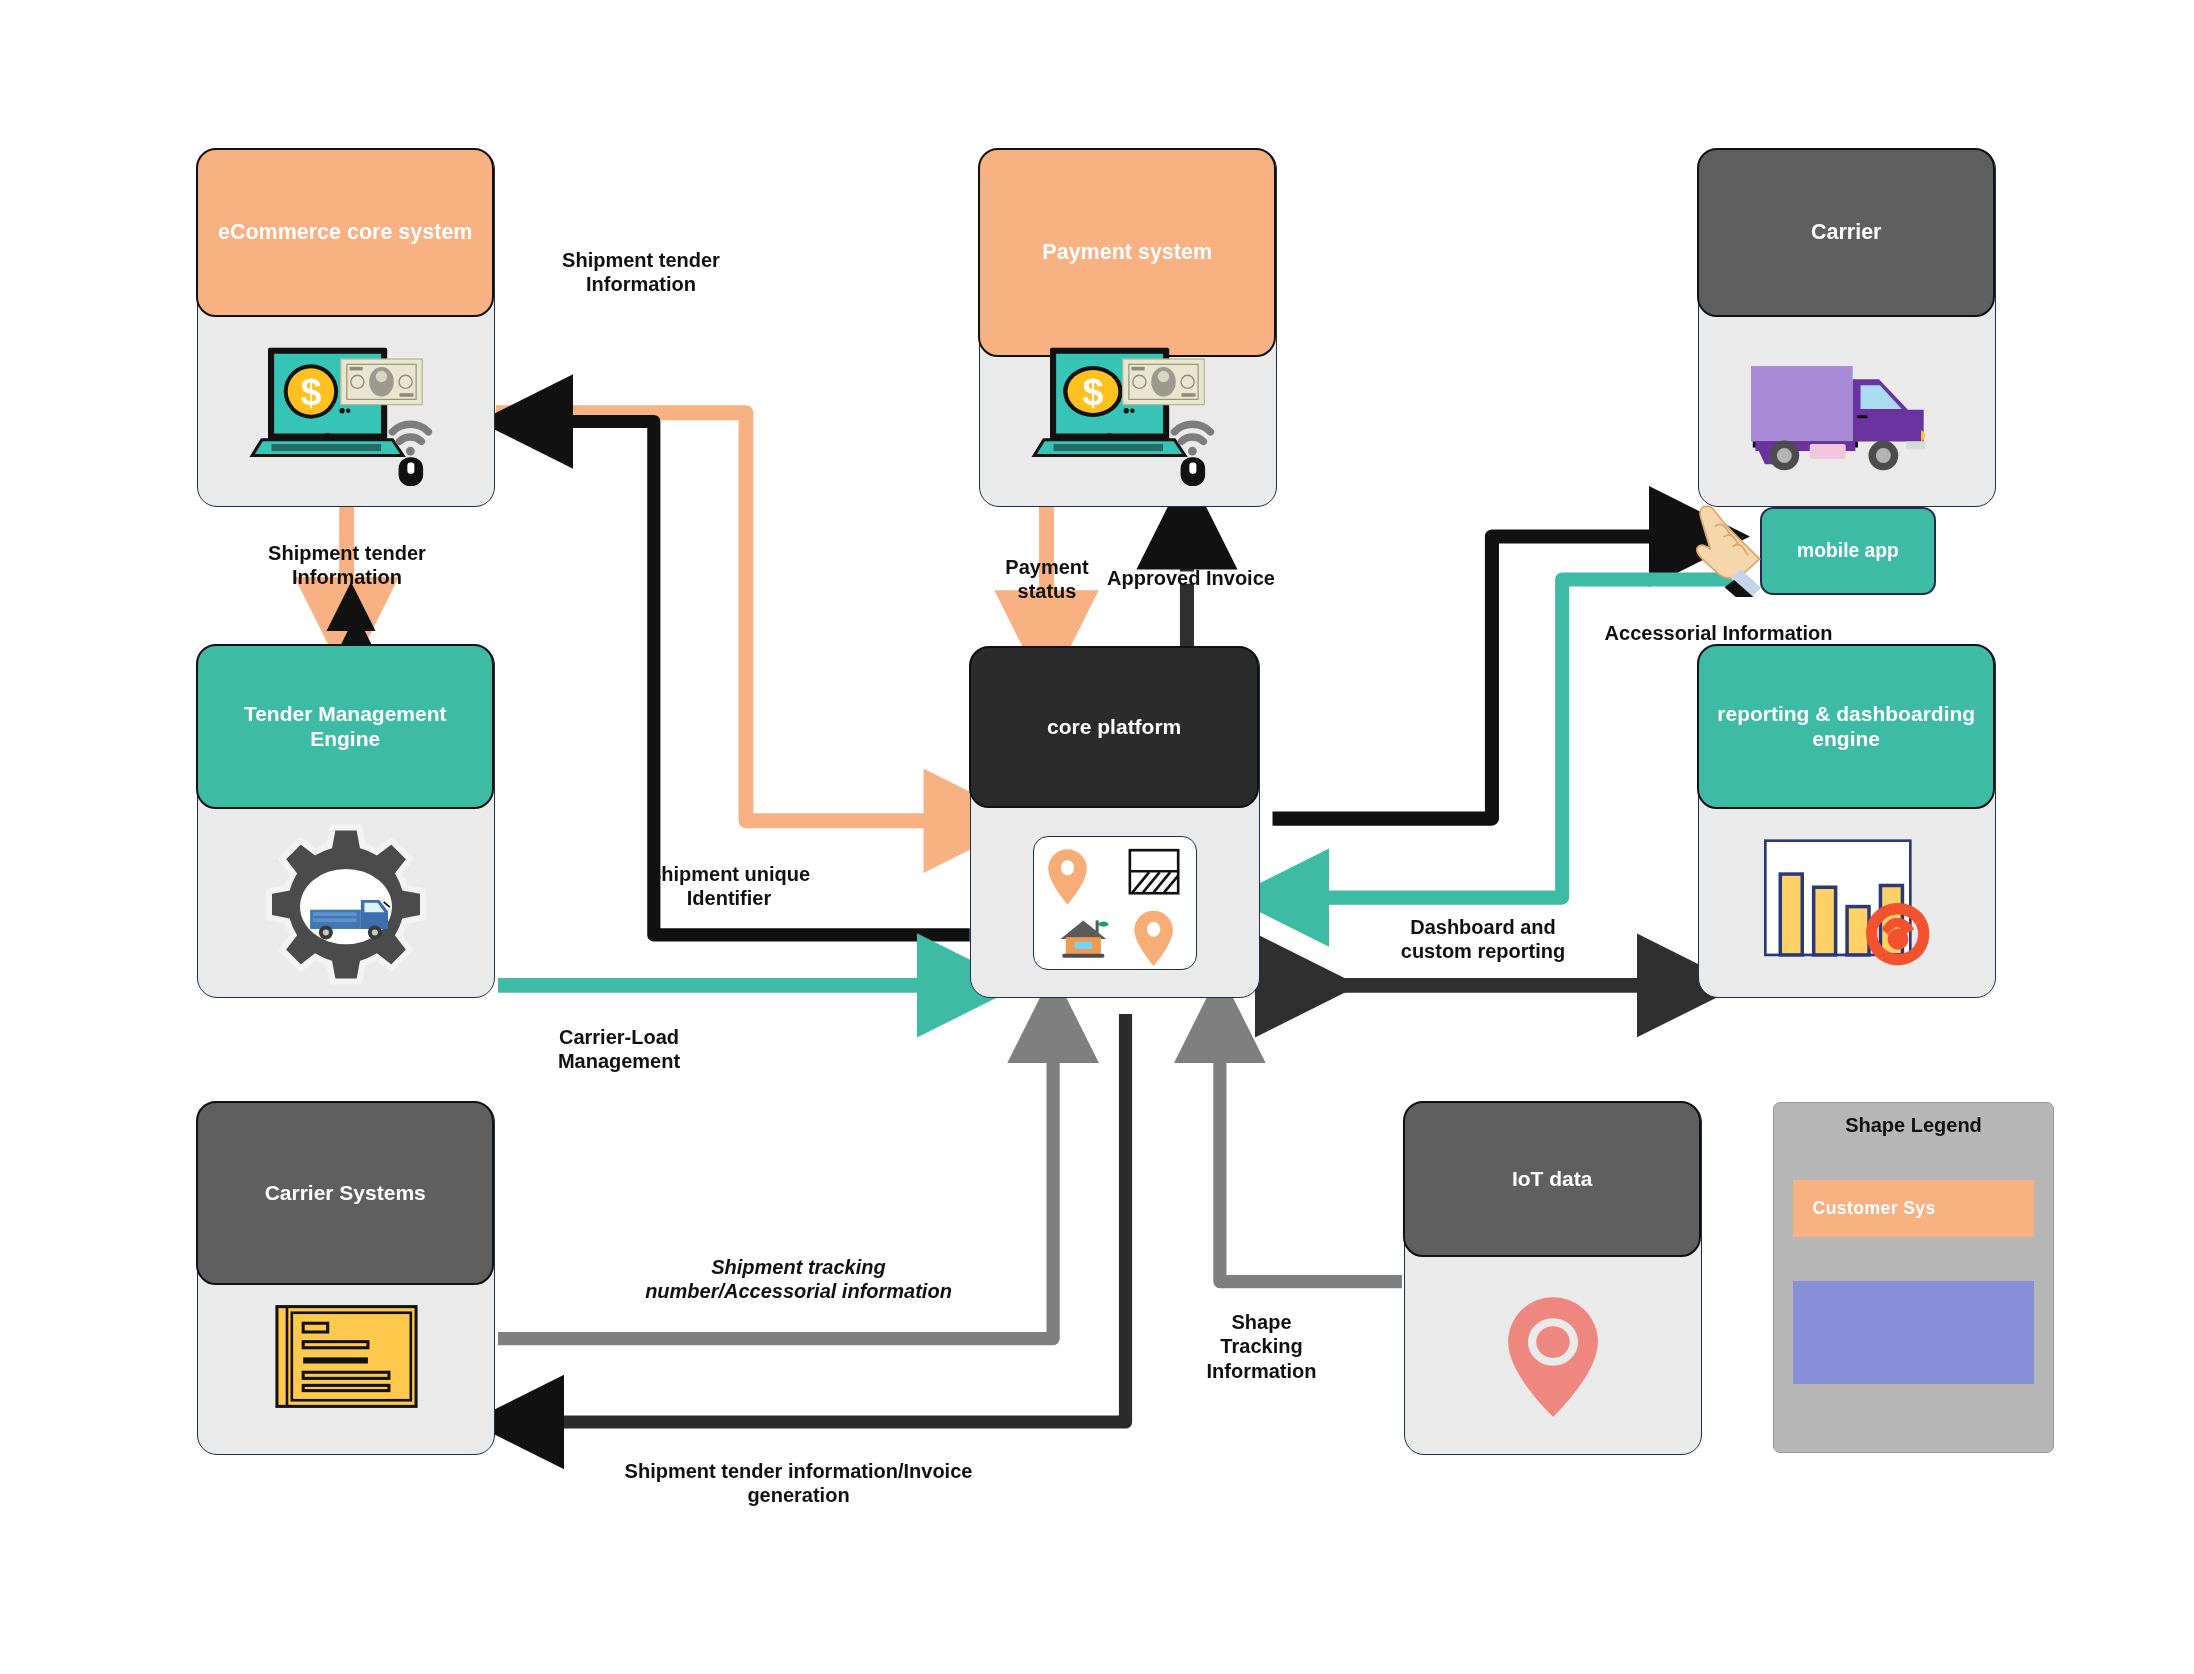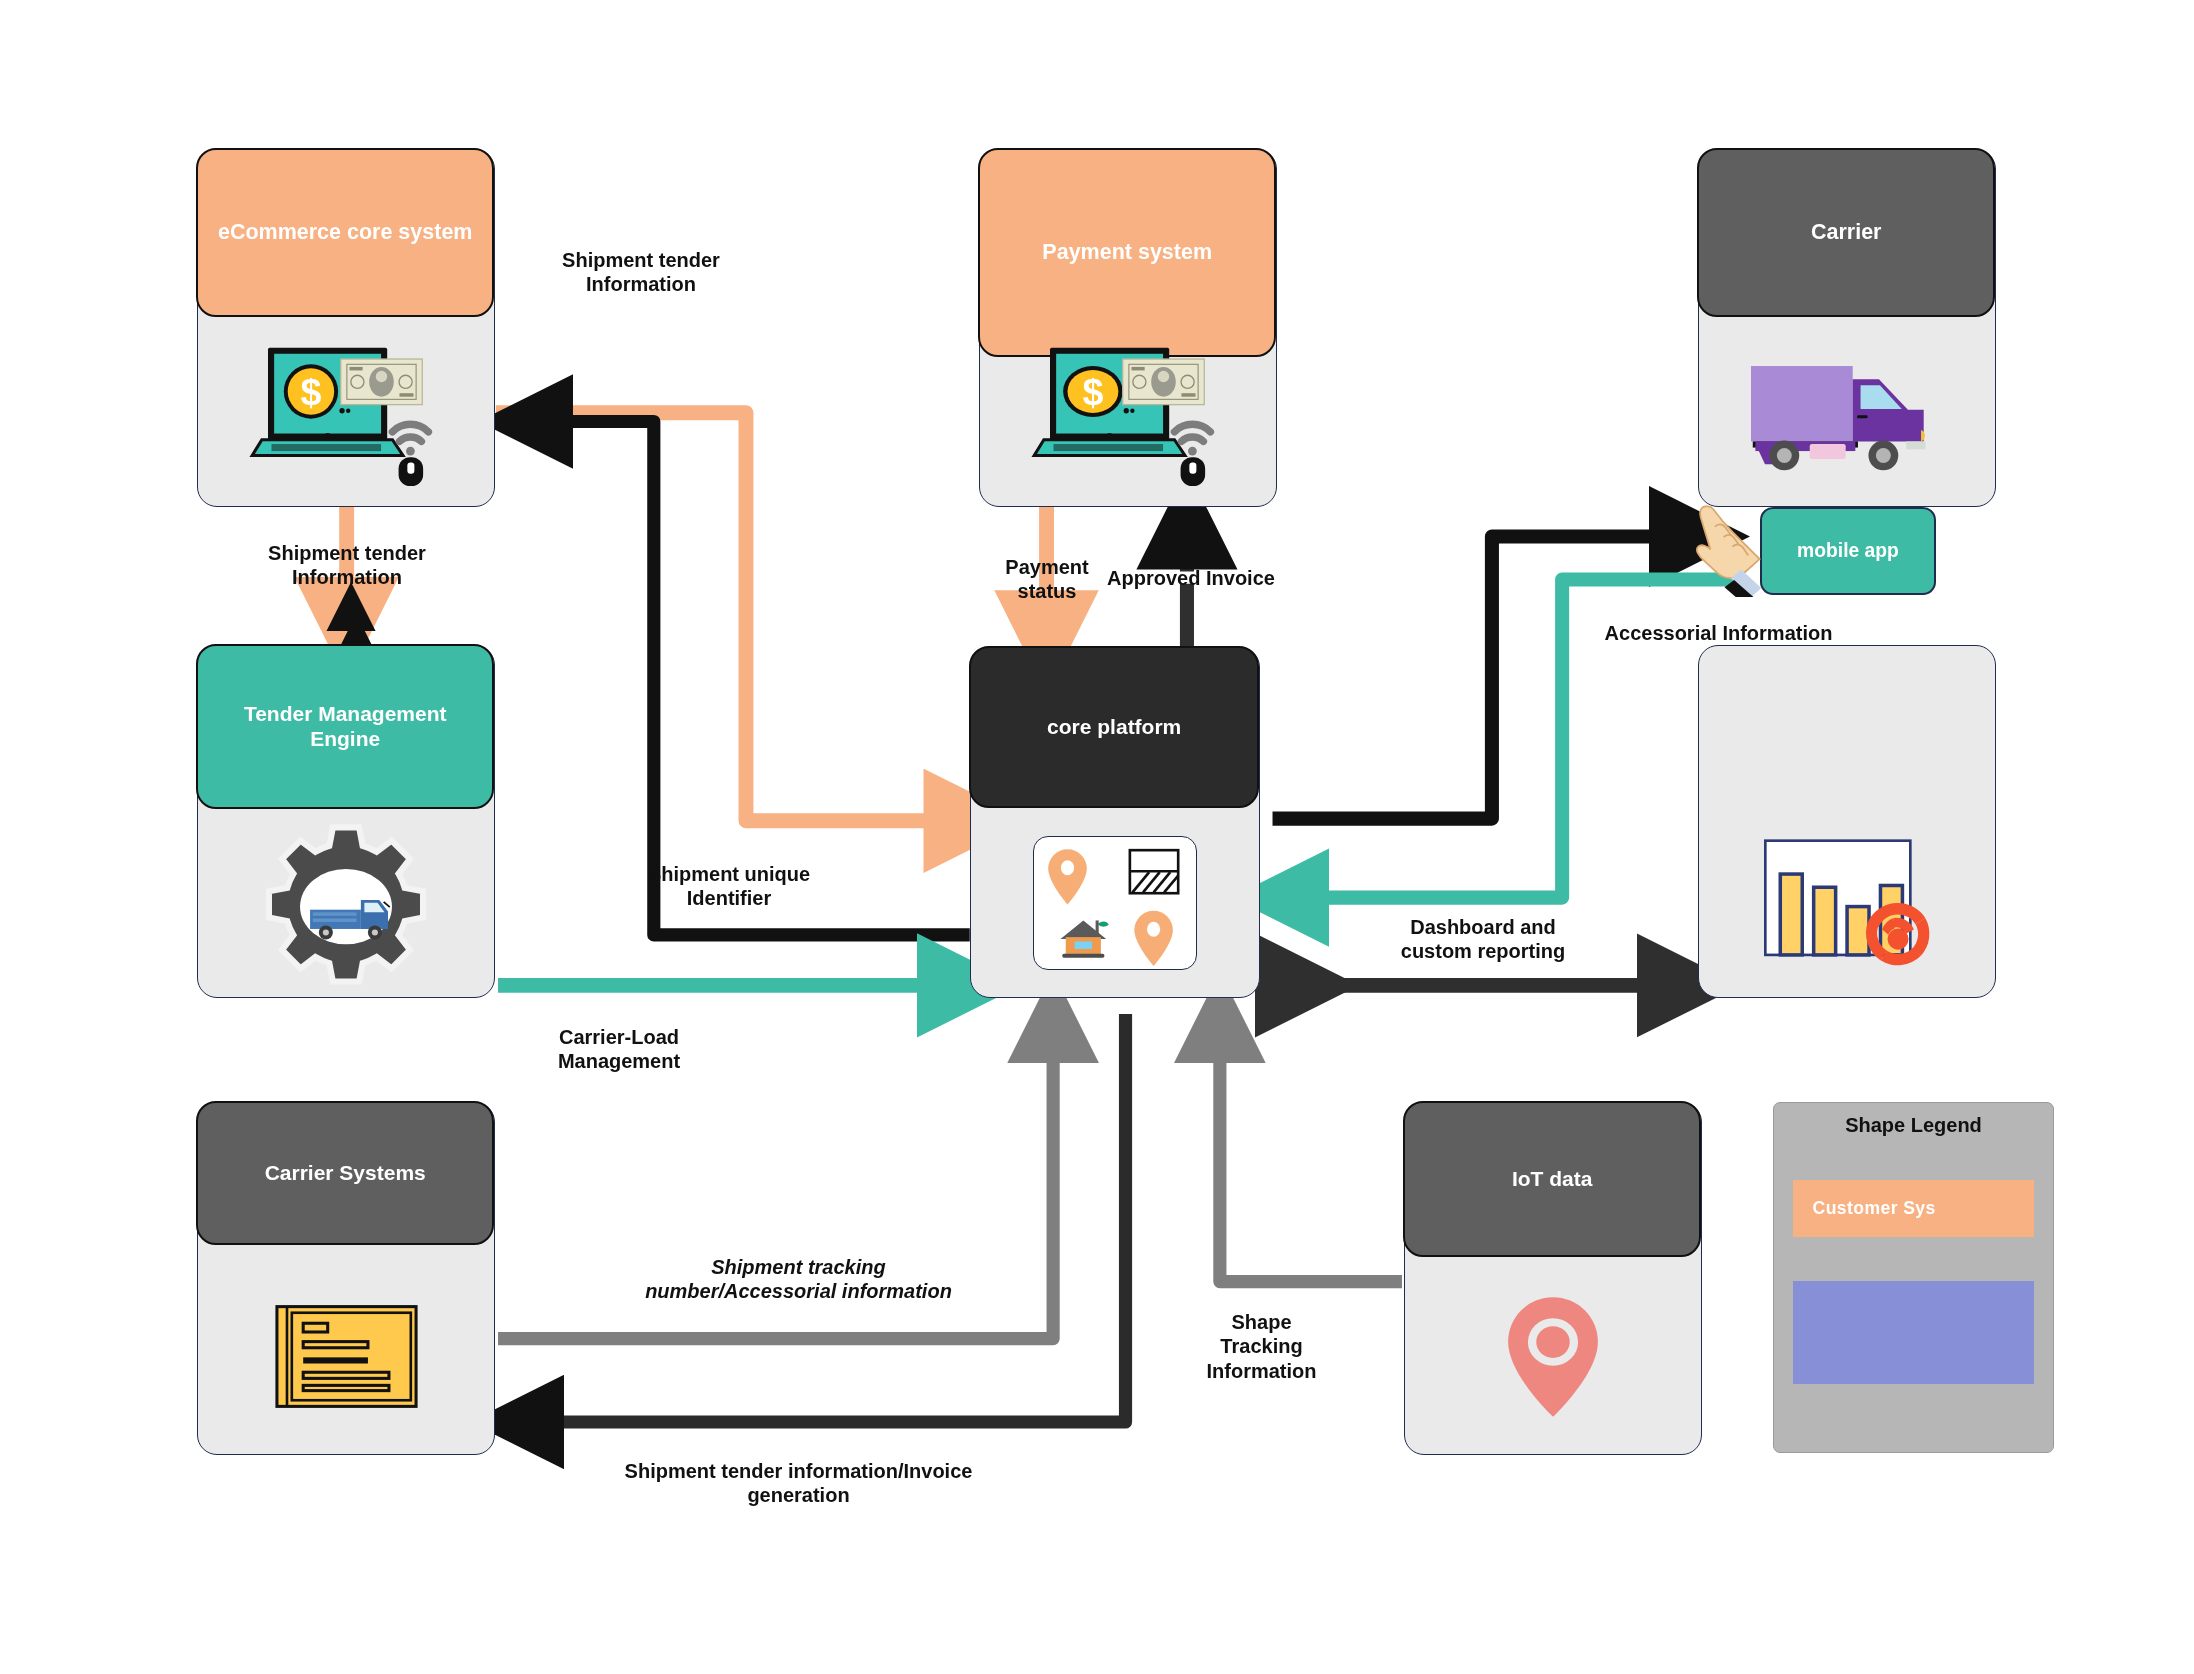--- a/index.html
+++ b/index.html
@@ -259,20 +259,24 @@
             <rect x="84" y="12" width="7" height="30" fill="#5a5a5a"></rect>
           </g>
           <path d="M272,168 a44,44 0 0 1 44,44 c0,32 -44,82 -44,82 s-44,-50 -44,-82 a44,44 0 0 1 44,-44 z" fill="#f7ae76"></path>
           <ellipse cx="272" cy="210" rx="15" ry="17" fill="#fff"></ellipse>
         </svg>
       </div>
     </div>
   </div>
 
   <div class="node" style="left:1698px;top:645px;width:298px;height:353px;">
+    <div class="cap teal" style="width:298px;height:165px;font-size:21px;">
+      <span>reporting &amp;
+dashboarding engine</span>
+    </div>
     <div class="body" style="height:187px;">
       <svg class="icon" width="189" height="145" viewBox="0 0 430 330">
         <rect x="28" y="22" width="330" height="260" fill="#fff" stroke="#2b3a77" stroke-width="6"></rect>
         <rect x="62" y="98" width="50" height="184" fill="#ffd166" stroke="#2b3a77" stroke-width="8"></rect>
         <rect x="138" y="128" width="50" height="154" fill="#ffd166" stroke="#2b3a77" stroke-width="8"></rect>
         <rect x="214" y="172" width="50" height="110" fill="#ffd166" stroke="#2b3a77" stroke-width="8"></rect>
         <rect x="290" y="124" width="50" height="158" fill="#ffd166" stroke="#2b3a77" stroke-width="8"></rect>
         <g transform="translate(330,238)">
           <g fill="#f4522e">
             <path d="M0,-74 a74,74 0 0 1 62,34 l-22,14 a48,48 0 0 0 -40,-22 z"></path>
@@ -283,21 +287,21 @@
             <path d="M-10,-40 a42,42 0 0 1 46,26 l-18,10 a24,24 0 0 0 -28,-14 z"></path>
             <path d="M-36,-14 a42,42 0 0 1 26,-26 l2,24 a24,24 0 0 0 -14,14 z"></path>
           </g>
           <circle cx="0" cy="8" r="24" fill="#f4522e"></circle>
         </g>
       </svg>
     </div>
   </div>
 
   <div class="node" style="left:197px;top:1102px;width:298px;height:353px;">
-    <div class="cap dark" style="width:298px;height:144px;font-size:21px;">
+    <div class="cap dark" style="width:298px;height:184px;font-size:21px;">
       <span>Carrier Systems</span>
     </div>
     <div class="body" style="height:195px;">
       <svg class="icon" width="145" height="105" viewBox="0 0 330 240">
         <rect x="6" y="6" width="318" height="228" fill="#ffc94d" stroke="#111" stroke-width="7"></rect>
         <rect x="26" y="6" width="6" height="228" fill="#111"></rect>
         <rect x="40" y="20" width="272" height="200" fill="#ffc94d" stroke="#111" stroke-width="6"></rect>
         <rect x="66" y="44" width="56" height="20" fill="#ffc94d" stroke="#111" stroke-width="7"></rect>
         <rect x="66" y="86" width="148" height="14" fill="#ffc94d" stroke="#111" stroke-width="7"></rect>
         <rect x="66" y="122" width="148" height="14" fill="#111"></rect>

